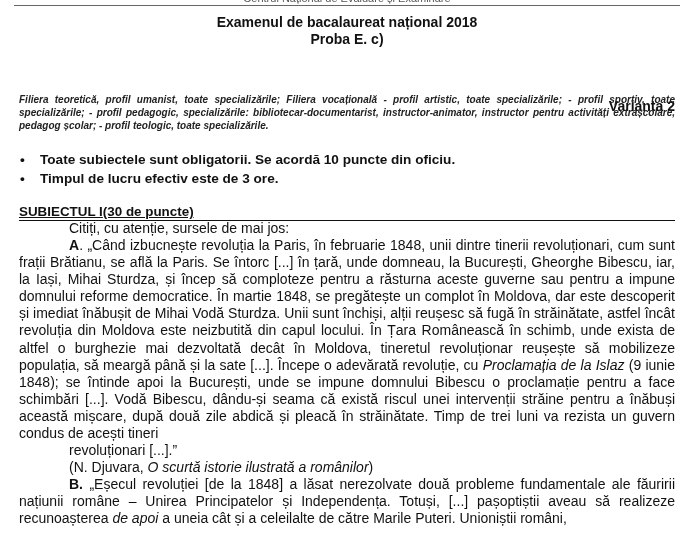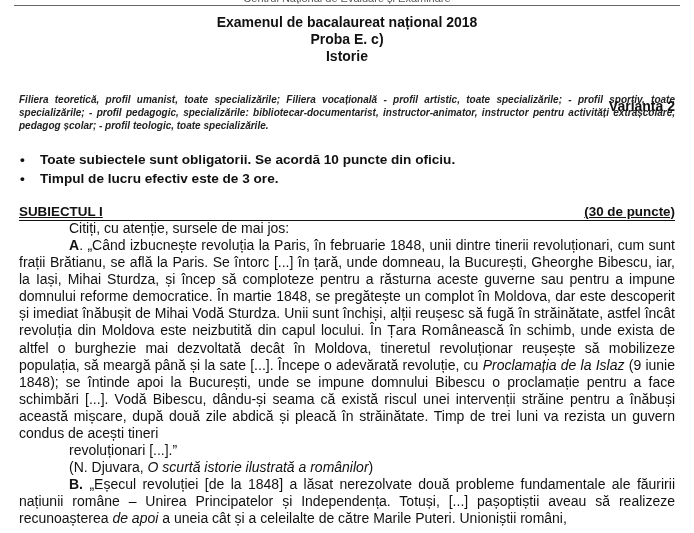--- a/index.html
+++ b/index.html
@@ -12,42 +12,41 @@
   .title-block { position: absolute; left: 0; top: 14px; width: 694px; text-align: center;
                  font-weight: bold; font-size: 14px; line-height: 17px; }
   .variant { position: absolute; right: 19px; top: 66px; font-weight: bold; font-size: 14px; margin-top: 32px; }
   .filiera { position: absolute; left: 19px; right: 19px; top: 93px; font-style: italic;
              font-weight: bold; font-size: 10px; line-height: 13px; text-align: justify; color: #222; }
   .rules { position: absolute; left: 20px; top: 150px; font-weight: bold; font-size: 13.6px; line-height: 19px; }
   .rules .rule { display: flex; align-items: baseline; }
   .rules .bullet { width: 20px; display: inline-block; }
   .subject-head { position: absolute; left: 19px; right: 19px; top: 204px; height: 16px;
                   border-bottom: 1.5px solid #111; font-weight: bold; font-size: 13.4px;
-                  display: flex; justify-content: space-between; }
+                  display: flex; justify-content: flex-start; }
   .subject-head span { text-decoration: underline; }
   .body-text { position: absolute; left: 19px; right: 19px; font-size: 14px; line-height: 17.1px;
                text-align: justify; }
   .intro { top: 220px; text-indent: 50px; }
   .sourceA { top: 237px; text-indent: 50px; }
   .sourceB { top: 476px; text-indent: 50px; }
   .cite { display: flex; justify-content: center; flex-direction: column; }
   .it { font-style: italic; }
   .b { font-weight: bold; }
 </style>
 </head>
 <body>
 
 <div class="page">
   <div class="top-header">Centrul Național de Evaluare și Examinare</div>
   <div class="top-rule"></div>
 
   <div class="title-block">
     <div>Examenul de bacalaureat național 2018</div>
     <div>Proba E. c)</div>
-    <div>Istorie</div>
   </div>
 
   <div class="variant">Varianta 2</div>
 
   <div class="filiera">Filiera teoretică, profil umanist, toate specializările; Filiera vocațională - profil artistic, toate specializările; - profil sportiv, toate specializările; - profil pedagogic, specializările: bibliotecar-documentarist, instructor-animator, instructor pentru activități extrașcolare, pedagog școlar; - profil teologic, toate specializările.</div>
 
   <div class="rules">
     <div class="rule">
       <span class="bullet">•</span>
       <span>Toate subiectele sunt obligatorii. Se acordă 10 puncte din oficiu.</span>

